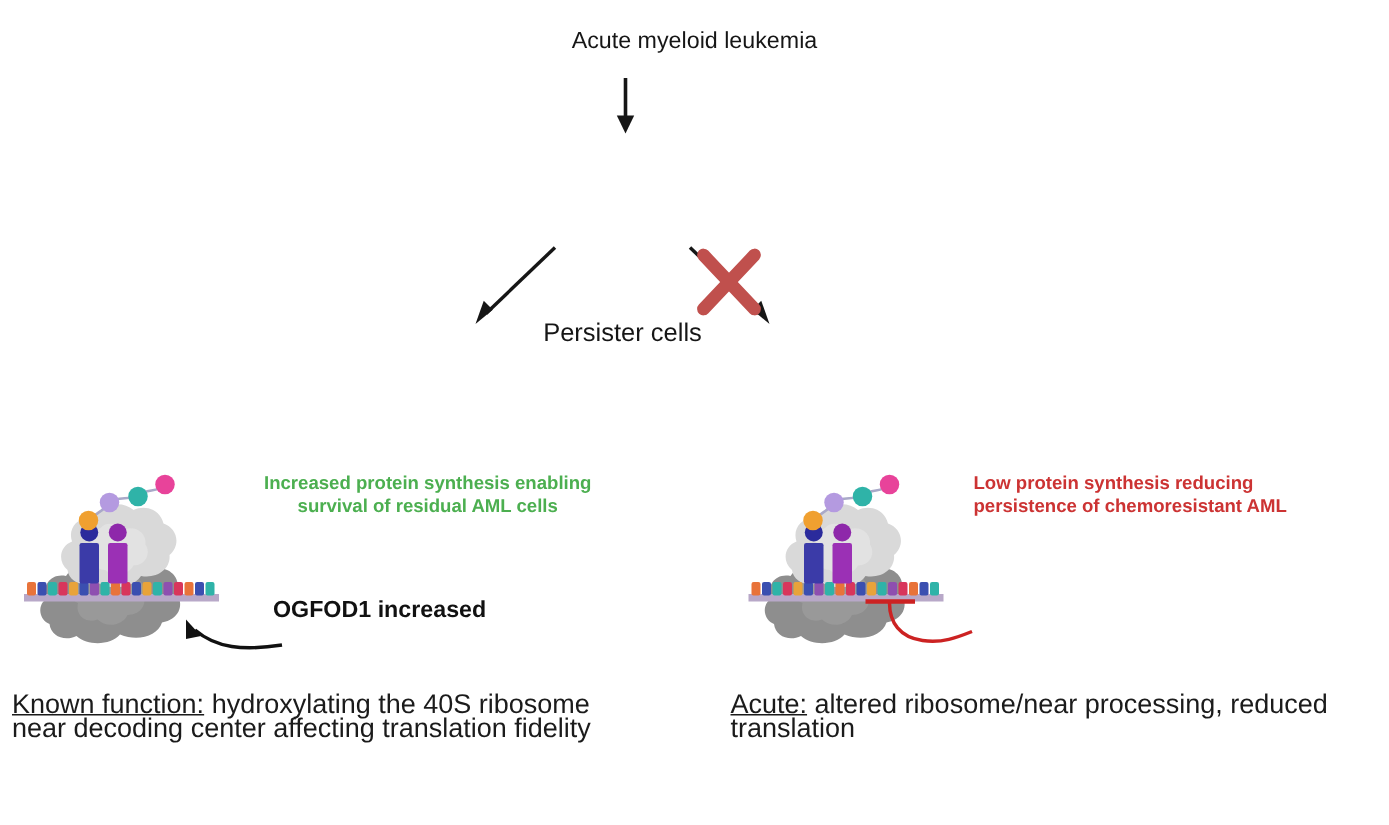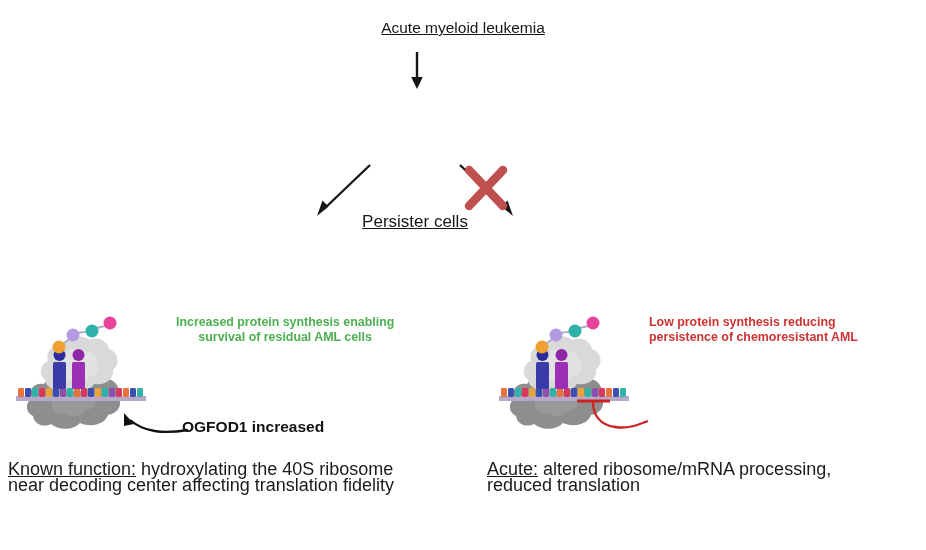--- a/index.html
+++ b/index.html
@@ -21,21 +21,20 @@
   }
   .abs { position: absolute; }
 
   
   .flow-text {
     text-align: center;
     font-size: 15.5px;
     line-height: 20px;
     color: #161616;
     white-space: pre-line;
-    text-decoration: underline;
   }
   #node-aml   { left: 0; right: 0; top: 18px; }
   #node-chemo { left: 0; right: 0; top: 97px; }
   #node-persister { left: 295px; width: 240px; top: 212px; font-size: 17px; }
 
   
   .headline {
     font-size: 12.4px;
     font-weight: bold;
     line-height: 14.5px;
@@ -44,21 +43,21 @@
   #headline-left  { left: 176px; top: 315px; color: #4caf50; text-align: center; }
   #headline-right { left: 649px; top: 315px; color: #cc3333; }
 
   
   .callout-label {
     font-size: 15.5px;
     font-weight: bold;
     color: #111111;
     white-space: nowrap;
   }
-  #callout-left  { left: 182px; top: 418px; }
+  #callout-left  { left: 182px; top: 398px; }
   #callout-right { left: 645px; top: 413px; }
 
   
   .caption {
     font-size: 18px;
     line-height: 15.5px;
     color: #1b1b1b;
   }
   #caption-left  { left: 8px;  top: 462px; width: 420px; }
   #caption-right { left: 487px; top: 462px; width: 400px; }
@@ -236,16 +235,16 @@
   <div class="abs headline" id="headline-right">Low protein synthesis reducing
 persistence of chemoresistant AML</div>
 
   <svg class="abs" style="left:570px; top:395px;" width="90" height="45">
     <line x1="7" y1="6" x2="40" y2="6" stroke="#cc2222" stroke-width="3"></line>
     <path d="M23,7 C23,20 30,30 45,32 C58,34 68,30 78,26" stroke="#cc2222" stroke-width="2.3" fill="none"></path>
   </svg>
 
 
   <div class="abs caption" id="caption-right">
-    <u>Acute:</u><span> altered ribosome/mRNA processing, reduced translation</span>
+    <u>Acute:</u><span> altered ribosome/near processing, reduced translation</span>
   </div>
 
 </div>
 
 </body></html>

